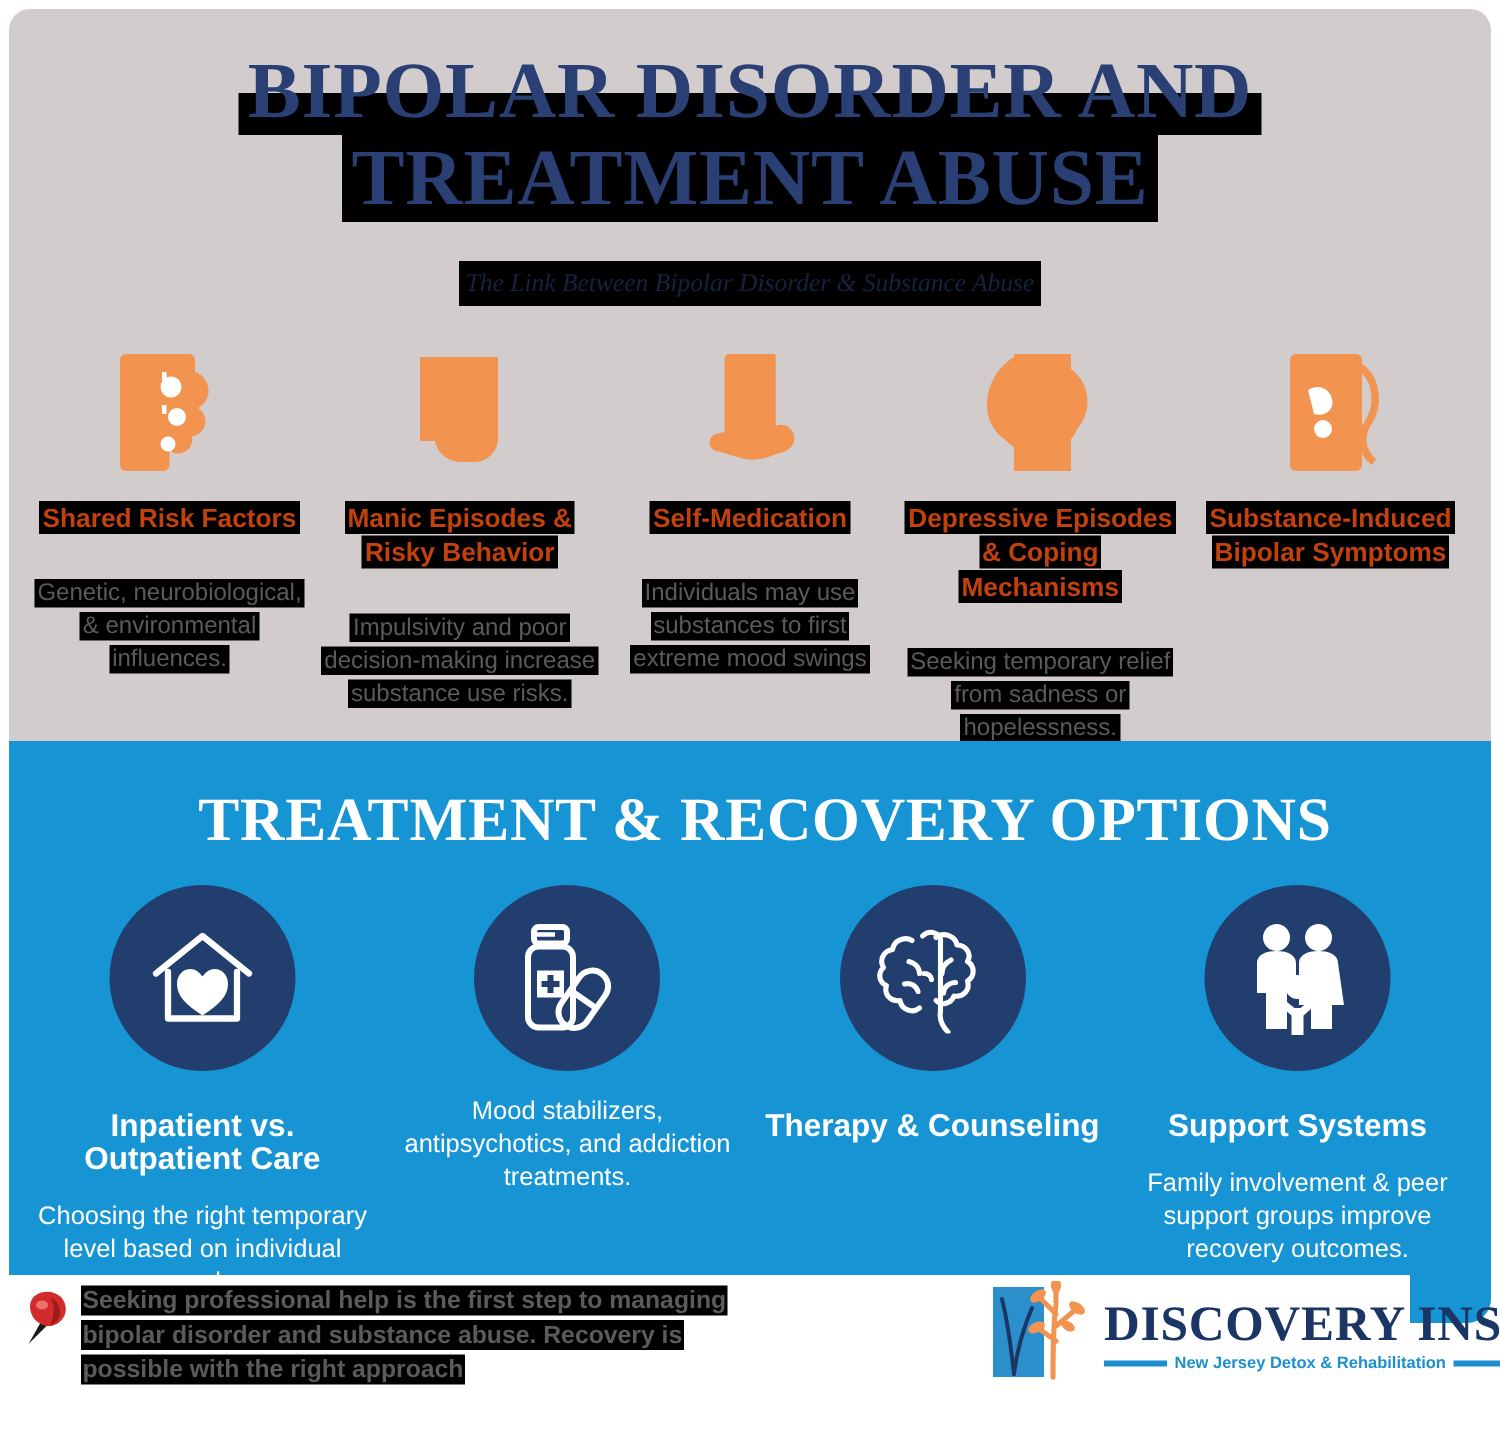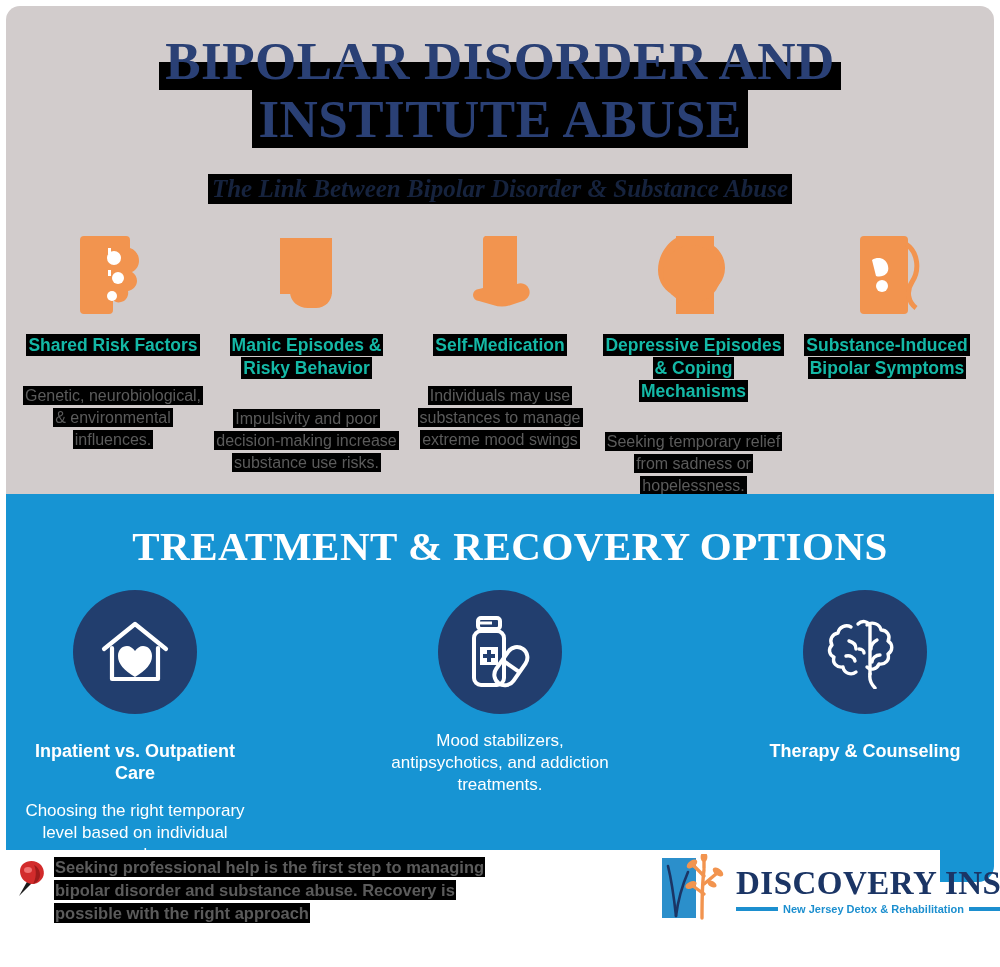--- a/index.html
+++ b/index.html
@@ -58,22 +58,22 @@
     position: absolute;
     left: 0;
     top: 168px;
     width: 988px;
     text-align: center;
   }
   .subtitle {
     display: inline-block;
     font-family: "Liberation Serif", serif;
     font-style: italic;
-    font-weight: bold;
-    font-size: 25px;
+    font-weight: normal;
+    font-size: 17px;
     line-height: 30px;
     color: #16233E;
     background: #000000;
     padding: 0 4px;
     white-space: nowrap;
   }
 
   
   .causes {
     position: absolute;
@@ -92,21 +92,21 @@
   .head-icon {
     width: 90px;
     height: 82px;
     display: block;
   }
   .cause-title {
     margin-top: 20px;
     font-size: 17.5px;
     font-weight: bold;
     line-height: 23px;
-    color: #14b8a6;
+    color: #c2410c;
     text-align: center;
     background: #000000;
     box-decoration-break: clone;
     -webkit-box-decoration-break: clone;
     display: inline;
     padding: 1px 2px;
   }
   .cause-title-box { margin-top: 18px; text-align: center; }
   .cause-desc-box { margin-top: 28px; text-align: center; }
   .cause-desc {
@@ -160,21 +160,21 @@
     width: 124px;
     height: 124px;
     border-radius: 50%;
     background: #223E6E;
     display: flex;
     align-items: center;
     justify-content: center;
   }
   .treat-title {
     margin-top: 26px;
-    font-size: 18px;
+    font-size: 21px;
     font-weight: bold;
     line-height: 22px;
     color: #ffffff;
     text-align: center;
   }
   .treat-desc {
     margin-top: 16px;
     font-size: 17px;
     line-height: 22px;
     color: #ffffff;
@@ -243,21 +243,21 @@
 </style>
 </head>
 <body>
 
 <div class="page">
 
   <div class="top-section">
 
     <div class="title-wrap">
       <div><span class="title-line l1">BIPOLAR DISORDER AND</span></div>
-      <div><span class="title-line">INSTITUTE ABUSE</span></div>
+      <div><span class="title-line">TREATMENT ABUSE</span></div>
     </div>
 
     <div class="subtitle-wrap">
       <span class="subtitle">The Link Between Bipolar Disorder &amp; Substance Abuse</span>
     </div>
 
     <div class="causes">
 
       <div class="cause-col">
         <svg class="head-icon" viewBox="0 0 90 82">
@@ -293,21 +293,21 @@
 
       <div class="cause-col">
         <svg class="head-icon" viewBox="0 0 90 82">
           <path fill="#F2944F" d="M30 2 h28 a4 4 0 0 1 4 4 v44 c5-2 10 0 12 5 2 5-1 10-6 12 l-12 4 c-6 2-12 2-18 0 l-14-4 a6 6 0 0 1 0-12 l4-1 V6 a4 4 0 0 1 2-4 z"></path>
           <rect x="30" y="2" width="32" height="52" fill="#F2944F"></rect>
         </svg>
         <div class="cause-title-box">
           <span class="cause-title">Self-Medication</span>
         </div>
         <div class="cause-desc-box">
-          <span class="cause-desc">Individuals may use substances to manage extreme mood swings</span>
+          <span class="cause-desc">Individuals may use substances to first extreme mood swings</span>
         </div>
       </div>
 
       <div class="cause-col">
         <svg class="head-icon" viewBox="0 0 90 82">
           <path fill="#F2944F" d="M27 2 h38 v10 c7 5 11 13 11 22 0 12-8 22-19 26 v20 H27 V62 C16 58 9 48 9 36 9 22 17 10 27 4 z"></path>
           <rect x="27" y="2" width="38" height="78" fill="#F2944F"></rect>
           <circle cx="43" cy="40" r="29" fill="#F2944F"></circle>
         </svg>
         <div class="cause-title-box">
@@ -386,20 +386,36 @@
               <path d="M50 25 c-4 2-6 5-6 9"></path>
               <path d="M19 41 c4-1 8 1 9 5"></path>
               <path d="M53 40 c-4 0-8 3-8 7"></path>
               <path d="M32 34 c3 0 5 2 5 4"></path>
             </g>
           </svg>
         </div>
         <div class="treat-title">Therapy &amp; Counseling</div>
       </div>
 
+      <div class="treat-col">
+        <div class="treat-circle">
+          <svg width="72" height="76" viewBox="0 0 72 76">
+            <g fill="#FFFFFF">
+              <circle cx="22" cy="11" r="9"></circle>
+              <circle cx="50" cy="11" r="9"></circle>
+              <path d="M9 28 c0-5 5-8 13-8 8 0 13 3 13 8 v20 h-6 v24 h-14 V48 H9 z"></path>
+              <path d="M37 28 c0-5 5-8 13-8 8 0 13 3 13 8 l4 28 h-8 v16 h-14 V56 h-8 z"></path>
+              <circle cx="36" cy="44" r="8"></circle>
+              <path d="M24 50 l10 8 h4 l10-8 v6 l-8 7 v13 h-8 V63 l-8-7 z"></path>
+            </g>
+          </svg>
+        </div>
+        <div class="treat-title">Support Systems</div>
+        <div class="treat-desc">Family involvement &amp; peer support groups improve recovery outcomes.</div>
+      </div>
 
     </div>
   </div>
 
   <div class="footer">
 
     <div class="footer-left">
       <svg class="pin-icon" viewBox="0 0 34 40">
         <path fill="#1A1A1A" d="M14 22 L5 38 L18 25 z"></path>
         <path fill="#D22B2B" d="M9 6 c5-4 13-4 18 1 4 5 4 12-1 16 -3 3-8 4-12 2 -5-2-8-7-8-12 0-3 1-5 3-7 z"></path>

